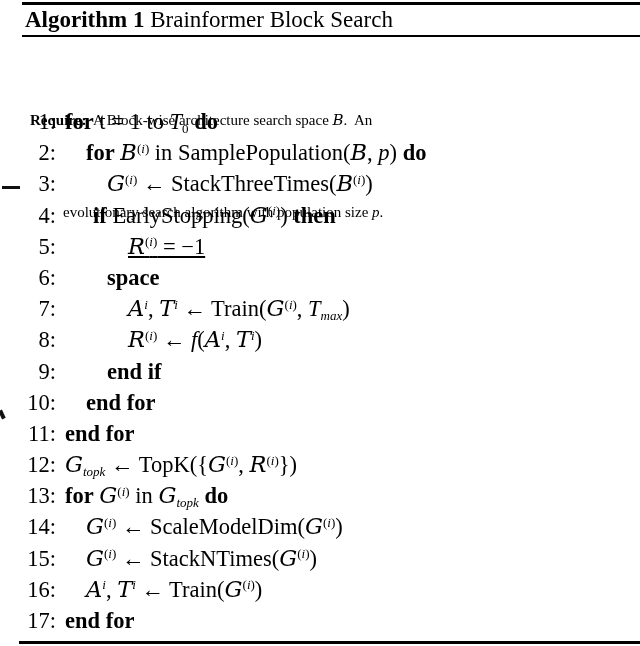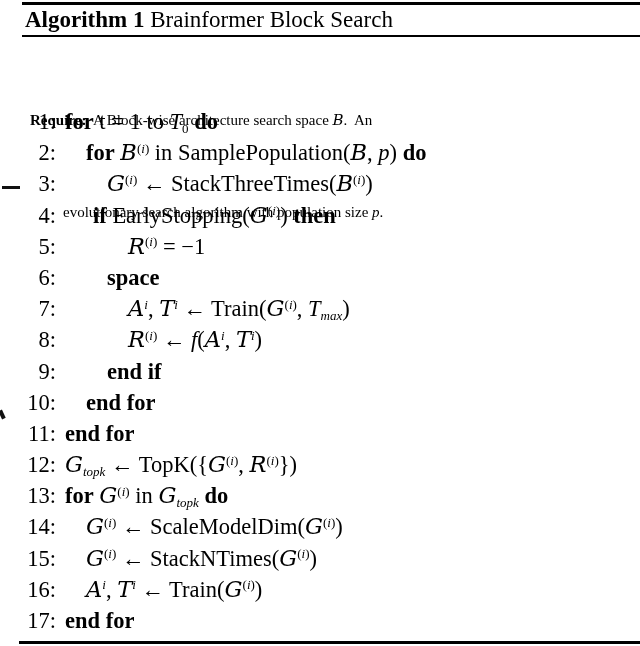--- a/index.html
+++ b/index.html
@@ -53,21 +53,21 @@
 <div class="require">
   <div><span class="b">Require:</span><span>  A Block-wise architecture search space </span><span class="cal">B</span><span>.  An</span></div>
   <div class="wrapline"><span>evolutionary search algorithm with population size </span><span class="it">p</span><span>.</span></div>
 </div>
 
 <div class="lines">
     <div class="line"><span class="num">1:</span><span class="content" style="padding-left: 0px;"><span class="b">for</span><span> t = 1 to </span><span class="it">T</span><span class="sub">0</span><span> </span><span class="b">do</span></span></div>
     <div class="line"><span class="num">2:</span><span class="content" style="padding-left: 21px;"><span class="b">for</span><span> </span><span class="cal">B</span><span class="sup">(</span><span class="sup it">i</span><span class="sup">)</span><span> in SamplePopulation(</span><span class="cal">B</span><span>, </span><span class="it">p</span><span>) </span><span class="b">do</span></span></div>
     <div class="line"><span class="num">3:</span><span class="content" style="padding-left: 42px;"><span class="cal">G</span><span class="sup">(</span><span class="sup it">i</span><span class="sup">)</span><span> ← StackThreeTimes(</span><span class="cal">B</span><span class="sup">(</span><span class="sup it">i</span><span class="sup">)</span><span>)</span></span></div>
     <div class="line"><span class="num">4:</span><span class="content" style="padding-left: 28px;"><span class="b">if</span><span> EarlyStopping(</span><span class="cal">G</span><span class="sup">(</span><span class="sup it">i</span><span class="sup">)</span><span>) </span><span class="b">then</span></span></div>
-    <div class="line"><span class="num">5:</span><span class="content" style="padding-left: 63px;"><span class="cal">R</span><span class="sup">(</span><span class="sup it">i</span><span class="sup">)</span><span> = −1</span></span></div>
+    <div class="line"><span class="num">5:</span><span class="content" style="padding-left: 63px; text-decoration: underline;"><span class="cal">R</span><span class="sup">(</span><span class="sup it">i</span><span class="sup">)</span><span> = −1</span></span></div>
     <div class="line"><span class="num">6:</span><span class="content" style="padding-left: 42px;"><span class="b">space</span></span></div>
     <div class="line"><span class="num">7:</span><span class="content" style="padding-left: 63px;"><span class="cal">A</span><span class="sup it">i</span><span>, </span><span class="cal">T</span><span class="sup it">i</span><span> ← Train(</span><span class="cal">G</span><span class="sup">(</span><span class="sup it">i</span><span class="sup">)</span><span>, </span><span class="it">T</span><span class="sub it">max</span><span>)</span></span></div>
     <div class="line"><span class="num">8:</span><span class="content" style="padding-left: 63px;"><span class="cal">R</span><span class="sup">(</span><span class="sup it">i</span><span class="sup">)</span><span> ← </span><span class="it">f</span><span>(</span><span class="cal">A</span><span class="sup it">i</span><span>, </span><span class="cal">T</span><span class="sup it">i</span><span>)</span></span></div>
     <div class="line"><span class="num">9:</span><span class="content" style="padding-left: 42px;"><span class="b">end if</span></span></div>
     <div class="line"><span class="num">10:</span><span class="content" style="padding-left: 21px;"><span class="b">end for</span></span></div>
     <div class="line"><span class="num">11:</span><span class="content" style="padding-left: 0px;"><span class="b">end for</span></span></div>
     <div class="line"><span class="num">12:</span><span class="content" style="padding-left: 0px;"><span class="cal">G</span><span class="sub it">topk</span><span> ← TopK({</span><span class="cal">G</span><span class="sup">(</span><span class="sup it">i</span><span class="sup">)</span><span>, </span><span class="cal">R</span><span class="sup">(</span><span class="sup it">i</span><span class="sup">)</span><span>})</span></span></div>
     <div class="line"><span class="num">13:</span><span class="content" style="padding-left: 0px;"><span class="b">for</span><span> </span><span class="cal">G</span><span class="sup">(</span><span class="sup it">i</span><span class="sup">)</span><span> in </span><span class="cal">G</span><span class="sub it">topk</span><span> </span><span class="b">do</span></span></div>
     <div class="line"><span class="num">14:</span><span class="content" style="padding-left: 21px;"><span class="cal">G</span><span class="sup">(</span><span class="sup it">i</span><span class="sup">)</span><span> ← ScaleModelDim(</span><span class="cal">G</span><span class="sup">(</span><span class="sup it">i</span><span class="sup">)</span><span>)</span></span></div>
     <div class="line"><span class="num">15:</span><span class="content" style="padding-left: 21px;"><span class="cal">G</span><span class="sup">(</span><span class="sup it">i</span><span class="sup">)</span><span> ← StackNTimes(</span><span class="cal">G</span><span class="sup">(</span><span class="sup it">i</span><span class="sup">)</span><span>)</span></span></div>

